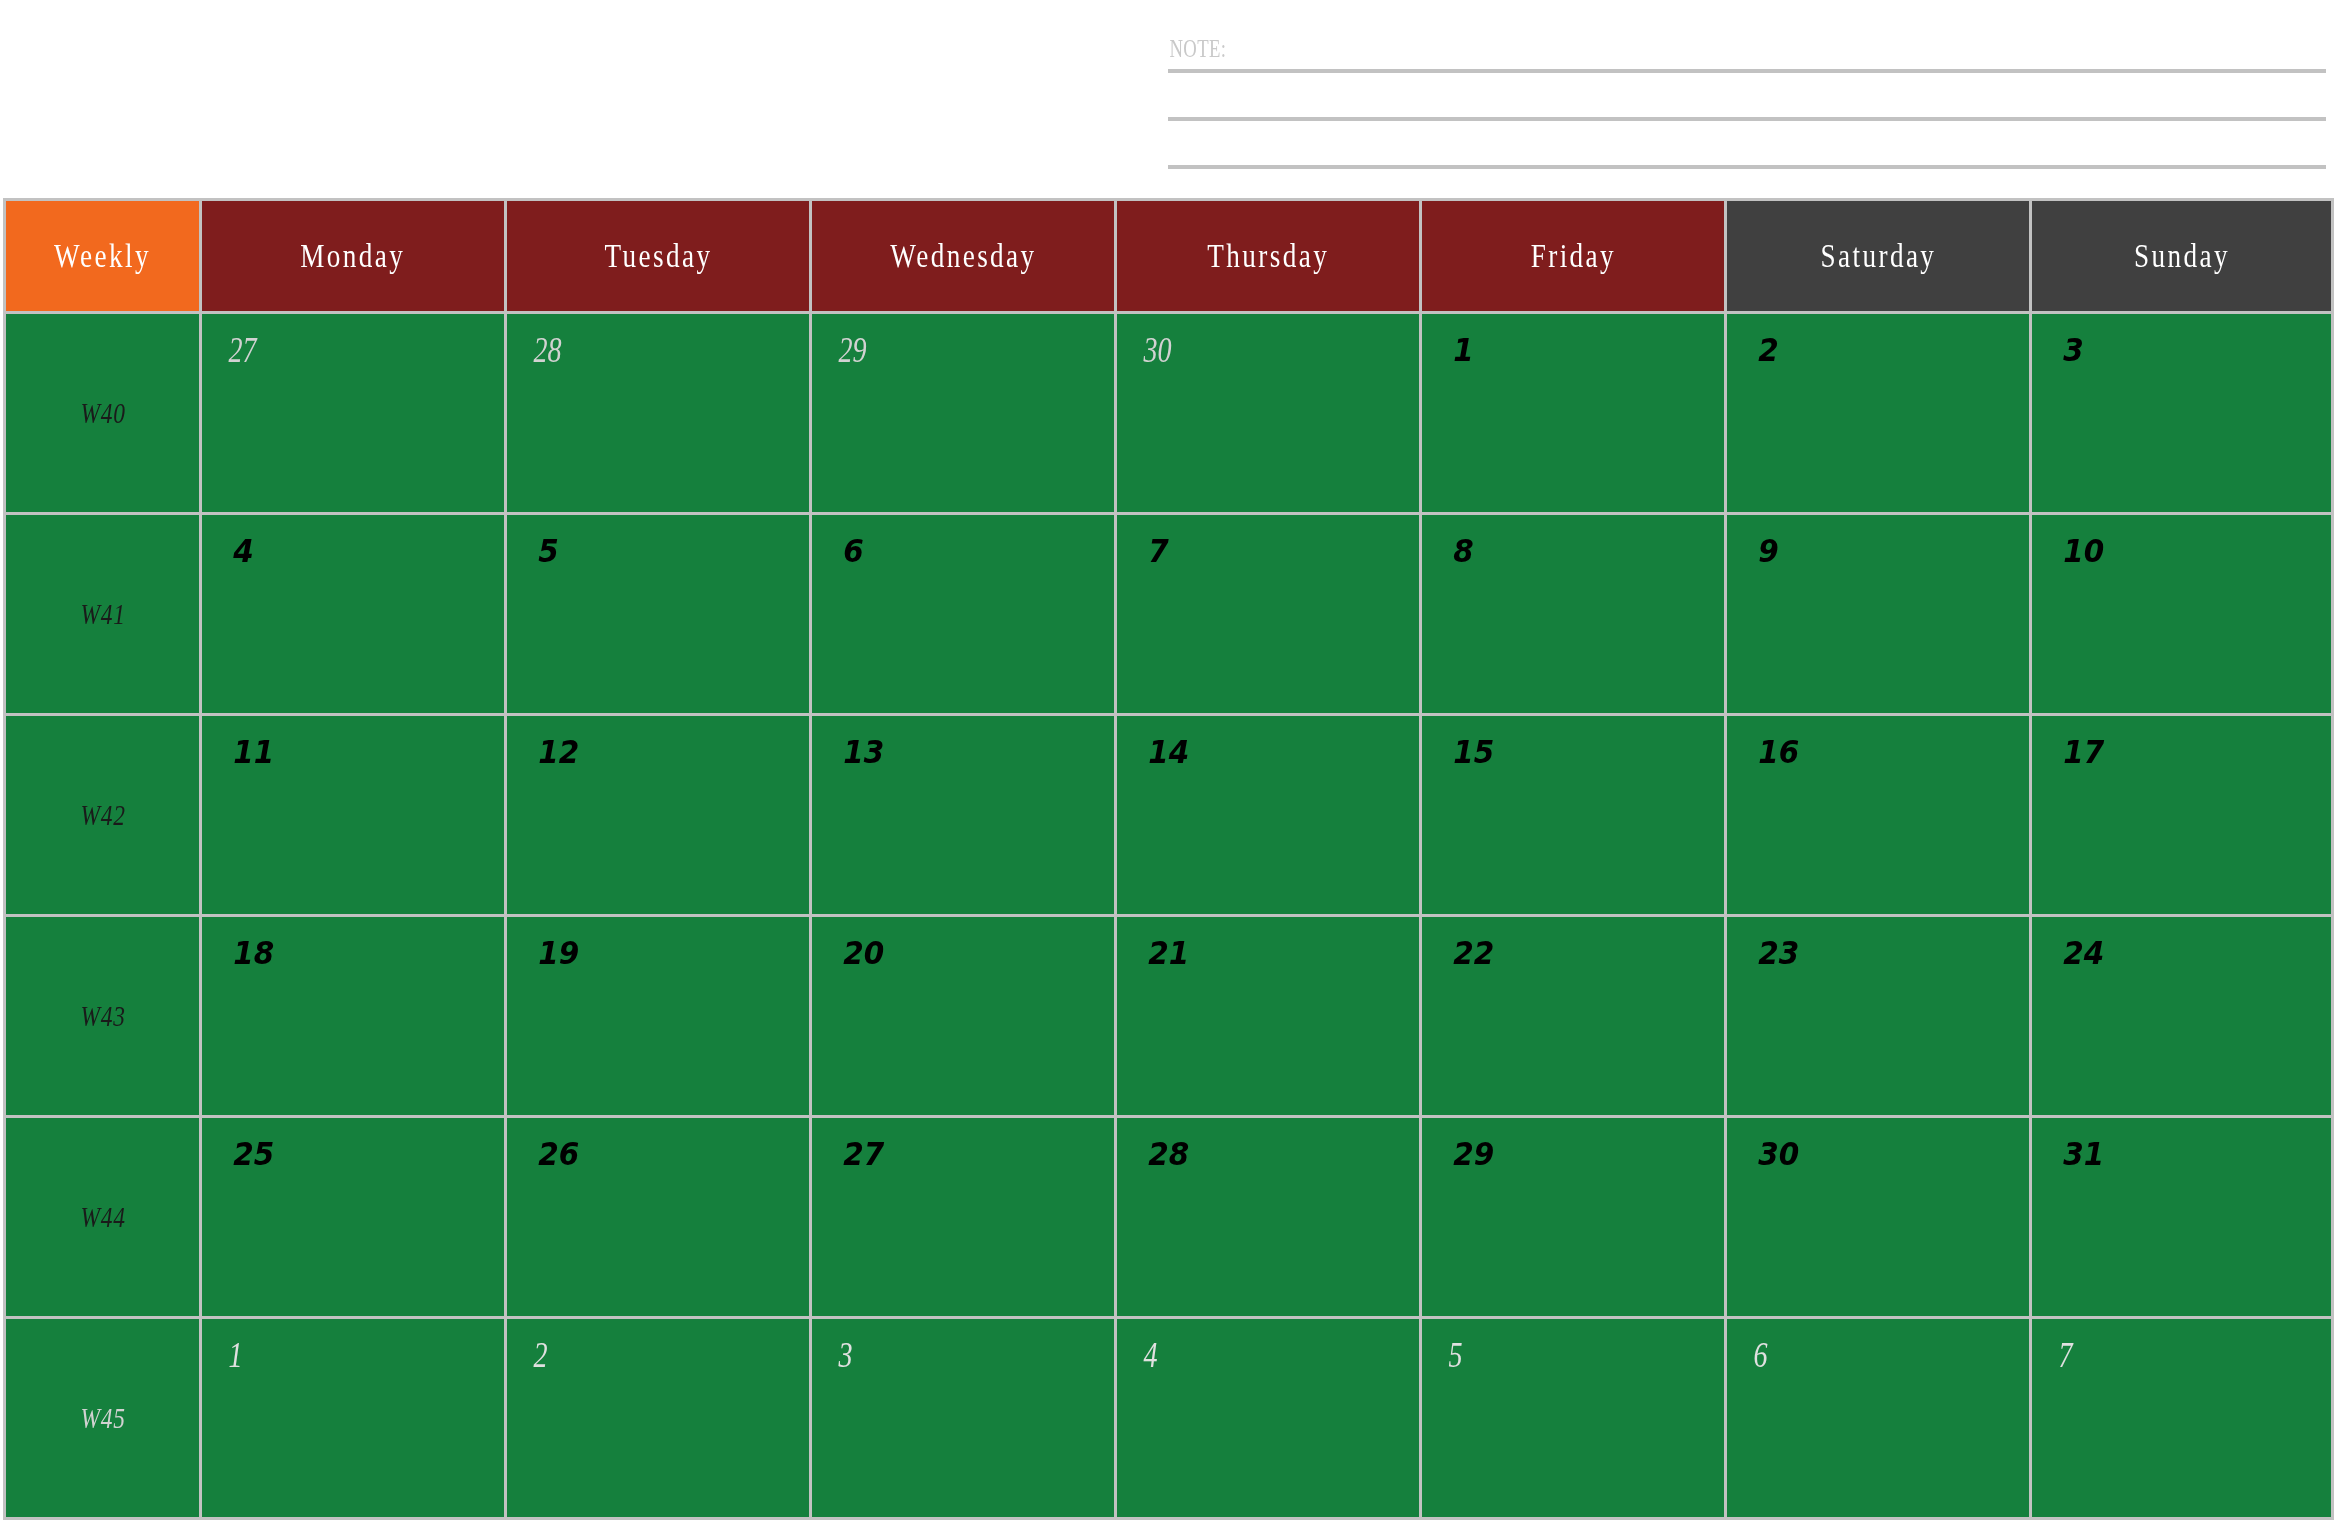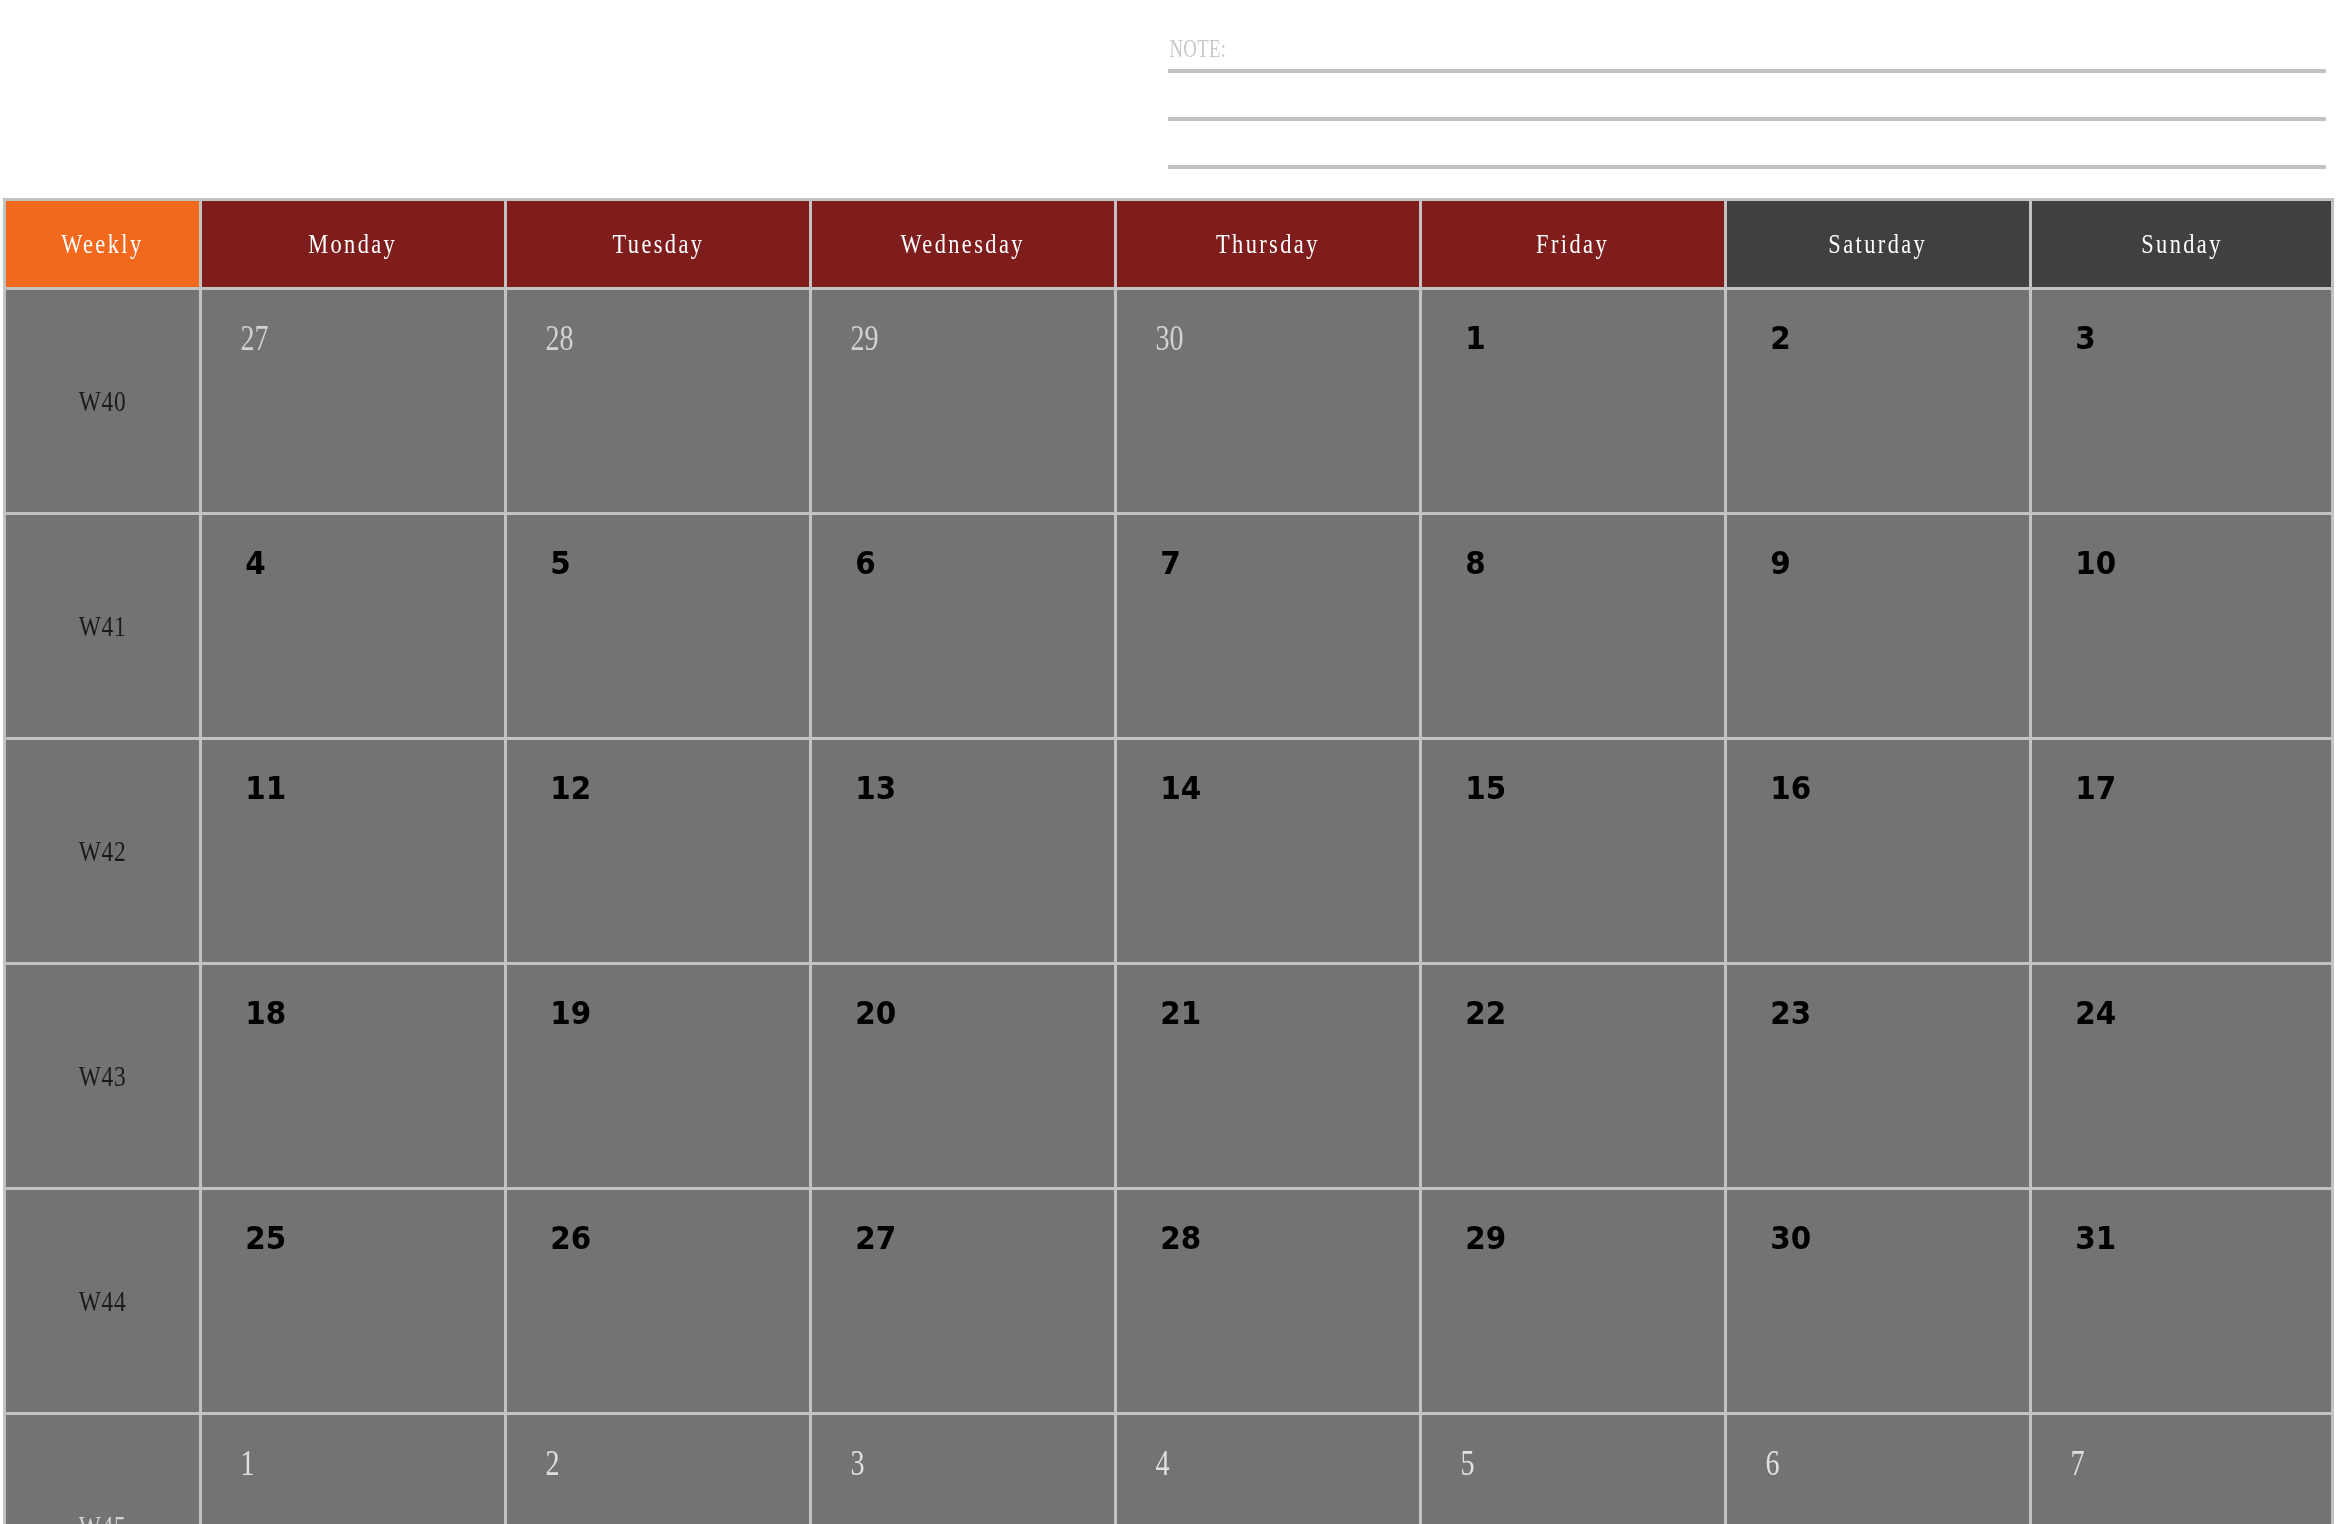--- a/index.html
+++ b/index.html
@@ -92,51 +92,52 @@
     border-collapse: separate;
     border-spacing: 0;
     table-layout: fixed;
   }
 
   .calendar col.col-week  { width: 196px; }
   .calendar col.col-day   { width: 305px; }
 
   .calendar th {
     height: 86px;
-    padding: 0;
+    padding: 12px;
     text-align: center;
     vertical-align: middle;
     color: #ffffff;
     font-family: "Liberation Serif", "DejaVu Serif", serif;
     font-weight: normal;
-    font-size: 28px;
+    font-size: 34px;
     letter-spacing: 3px;
     border: 3px solid #c2c2c2;
     border-right-width: 0;
     border-bottom-width: 0;
   }
   .calendar th:last-child { border-right-width: 3px; }
   .calendar th .hdr-txt {
     display: inline-block;
     transform: scaleX(0.80);
     transform-origin: center center;
     white-space: nowrap;
   }
   .hdr-weekly  { background: #F2691E; }
   .hdr-weekday { background: #7f1d1d; }
   .hdr-weekend { background: #404040; }
 
   .calendar td {
     height: 198px;
-    padding: 12px;
+    padding: 0;
     vertical-align: top;
-    background: #737373;
+    background: #15803d;
     border: 3px solid #c2c2c2;
     border-right-width: 0;
     border-bottom-width: 0;
+    font-style: italic;
   }
   .calendar td:last-child { border-right-width: 3px; }
   .calendar tr:last-child td { border-bottom-width: 3px; }
 
   
   .wk-cell {
     text-align: center;
     vertical-align: middle !important;
   }
   .wk-label {

